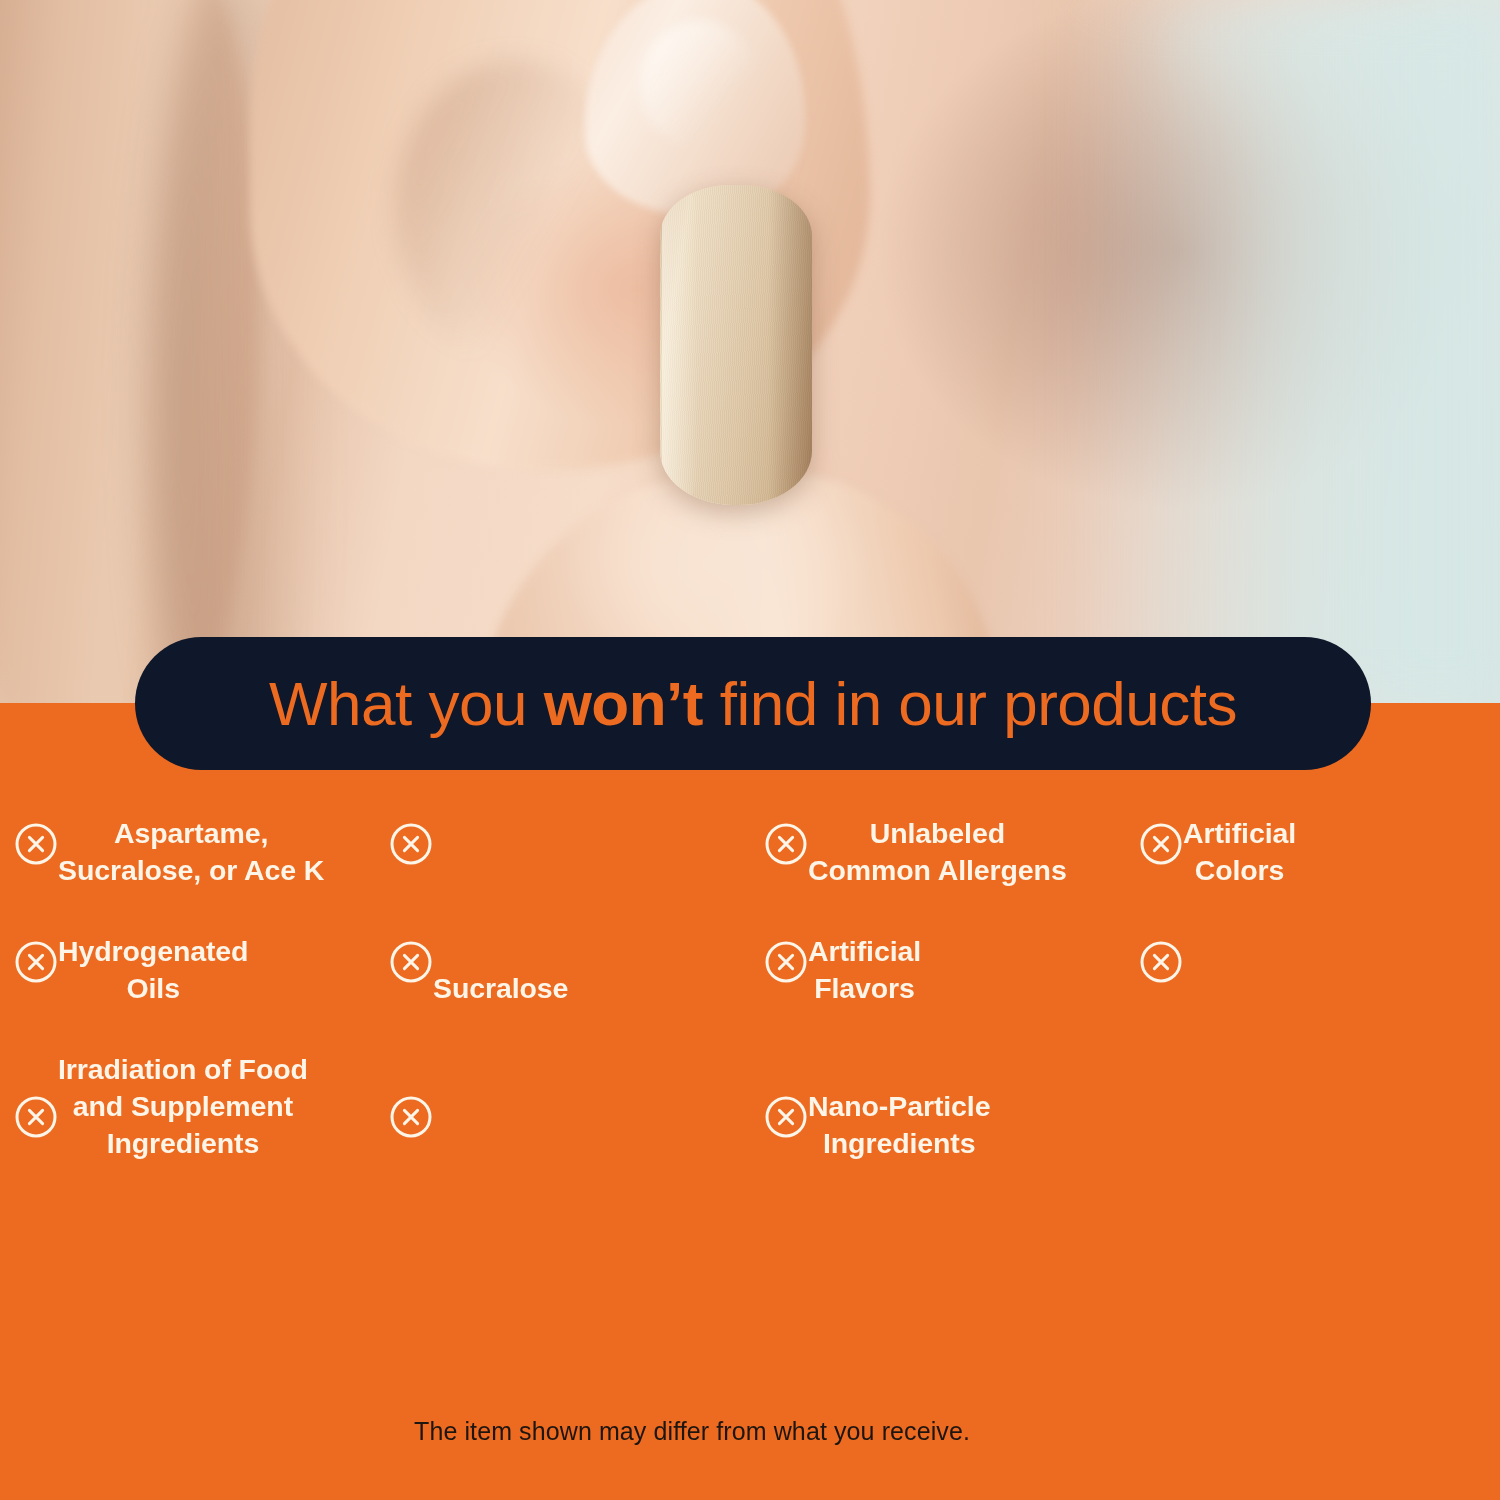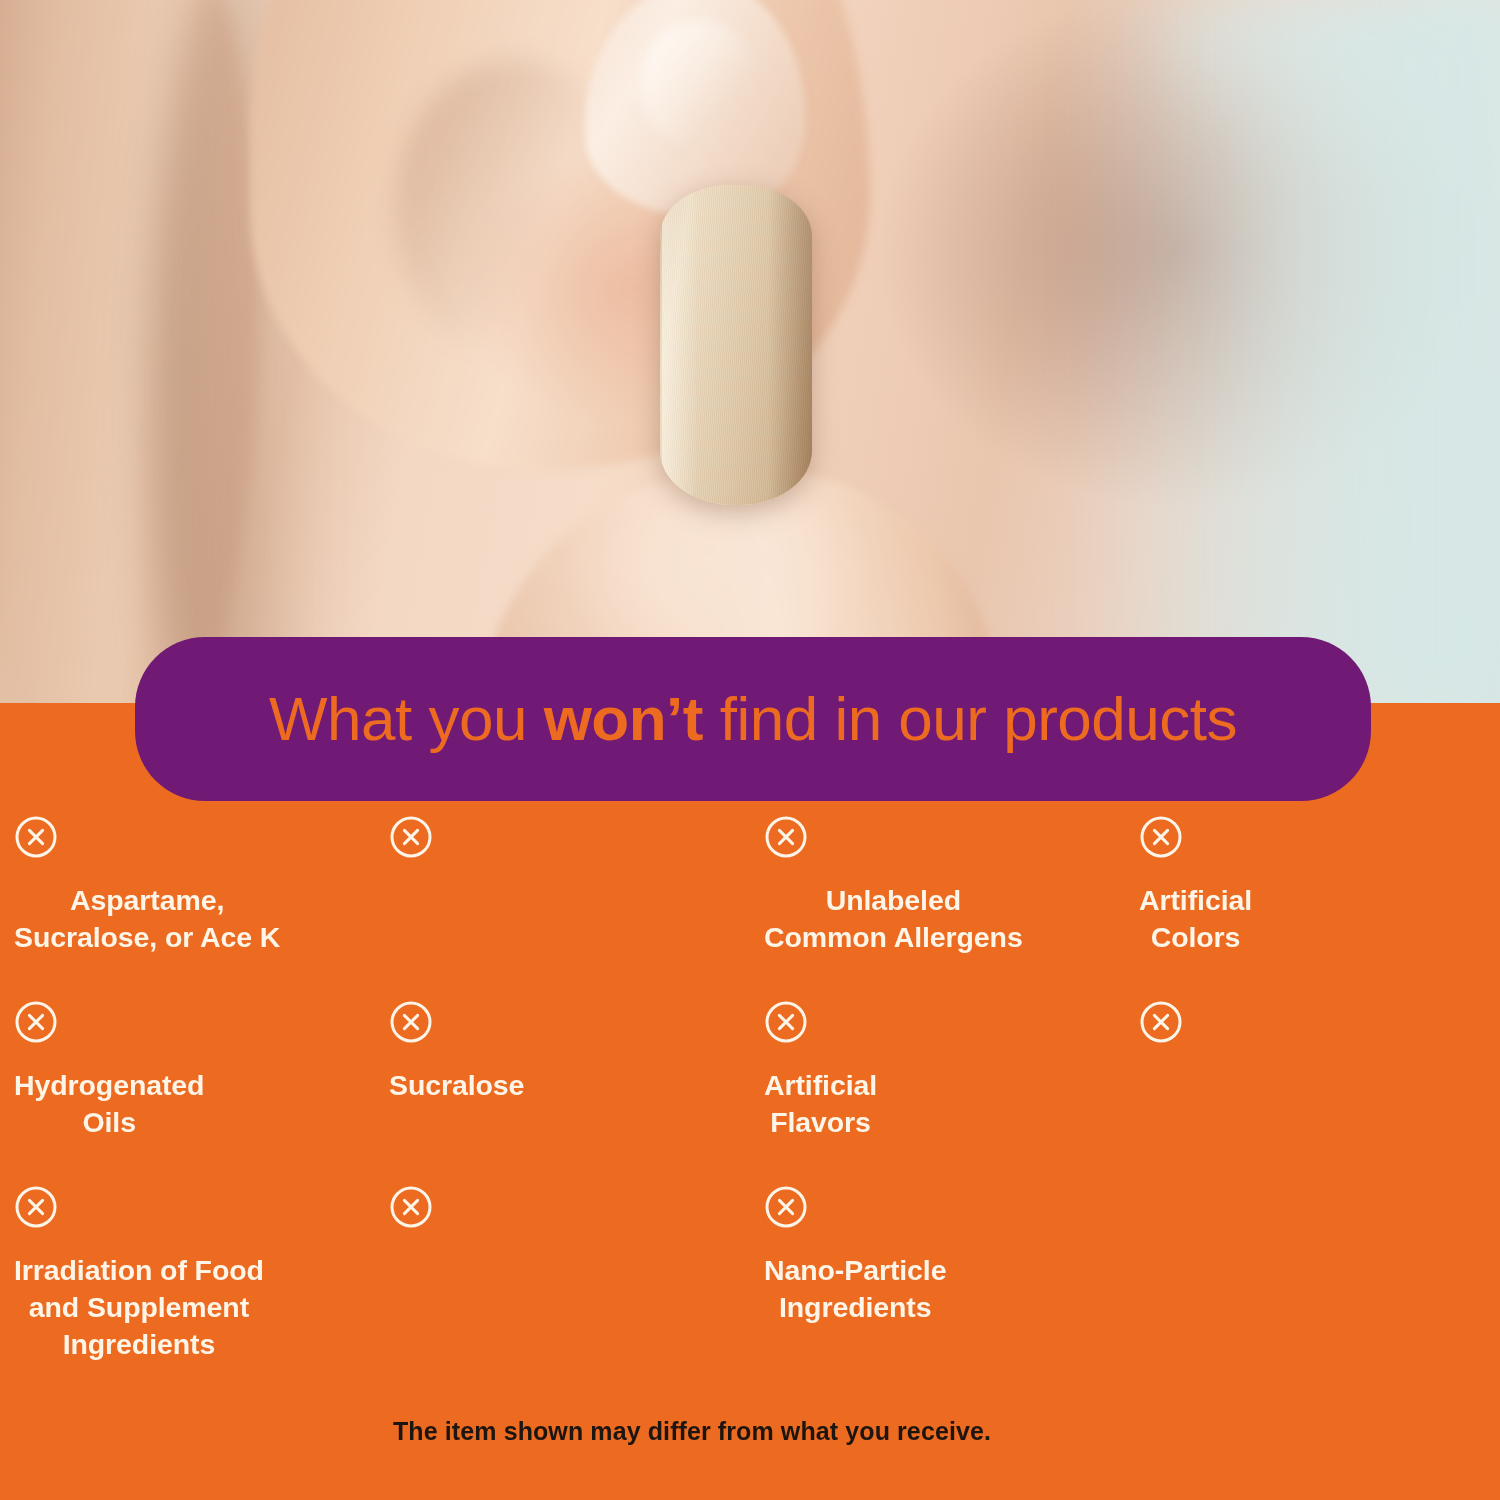--- a/index.html
+++ b/index.html
@@ -145,22 +145,22 @@
     border-radius:50%/10%;
     background:linear-gradient(90deg, rgba(255,250,238,.55), rgba(255,250,238,0));
   }
   .tablet-shadow-r{
     position:absolute;right:0;top:0;width:44px;height:100%;
     background:linear-gradient(270deg, rgba(120,80,50,.38), rgba(120,80,50,0));
   }
 
   
   .banner{
-    position:absolute;left:135px;top:637px;width:1236px;height:164px;
-    background:#701a75;border-radius:70px;
+    position:absolute;left:135px;top:637px;width:1236px;height:133px;
+    background:#0f172a;border-radius:70px;
     display:flex;align-items:center;justify-content:center;
     z-index:5;
   }
   .banner-title{
     color:#ED6A21;
     font-size:62px;
     font-weight:400;
     letter-spacing:-.5px;
     white-space:nowrap;
     line-height:1;
@@ -173,21 +173,21 @@
     background:#ED6A21;
   }
 
   .grid{
     position:absolute;left:0;top:112px;width:1500px;
     display:grid;
     grid-template-columns:repeat(4,1fr);
     row-gap:44px;
   }
   .cell{
-    display:flex;flex-direction:column;align-items:flex-start;
+    display:flex;flex-direction:row;align-items:flex-end;
     padding:0 14px;
     box-sizing:border-box;
   }
   .x-icon{
     width:44px;height:44px;flex:0 0 auto;display:block;margin-bottom:23px;
   }
   .cell-label{
     color:#FDF5E7;
     font-size:28.5px;
     font-weight:700;
@@ -195,21 +195,21 @@
     text-align:center;
     letter-spacing:-.1px;
     white-space:pre-line;
   }
 
   .disclaimer{
     position:absolute;left:0;top:714px;width:1384px;
     text-align:center;
     color:#1d1510;
     font-size:25px;
-    font-weight:700;
+    font-weight:400;
     letter-spacing:.1px;
   }
 </style>
 </head>
 <body>
 
 <div id="page">
 
   <div class="photo">
     <div class="finger-left"></div>

